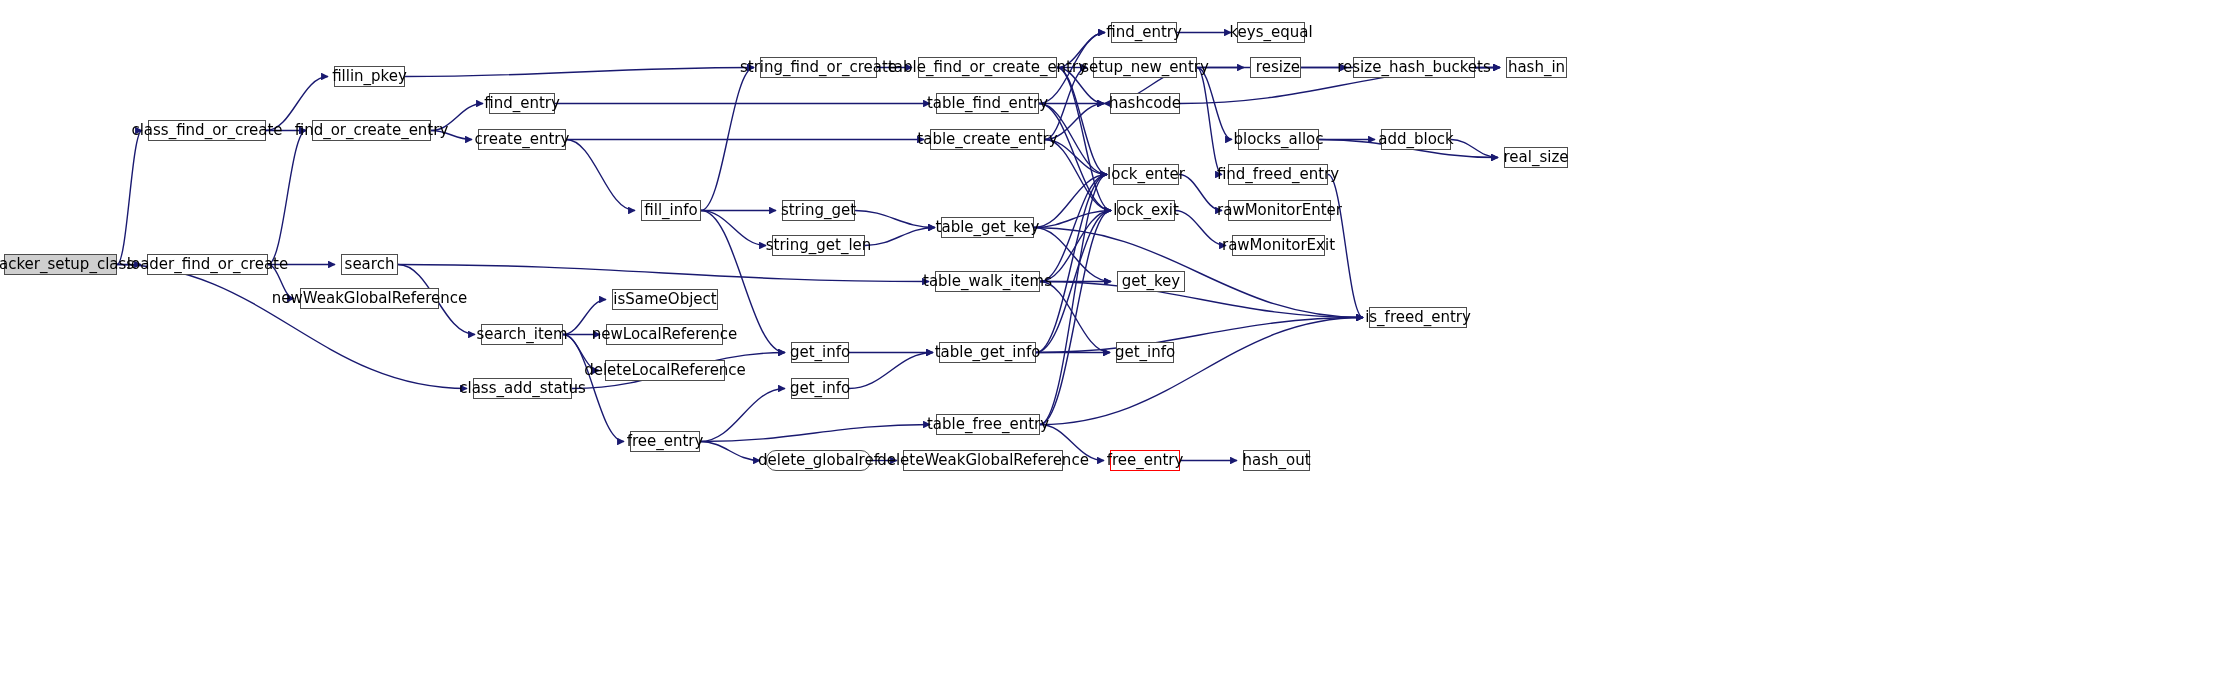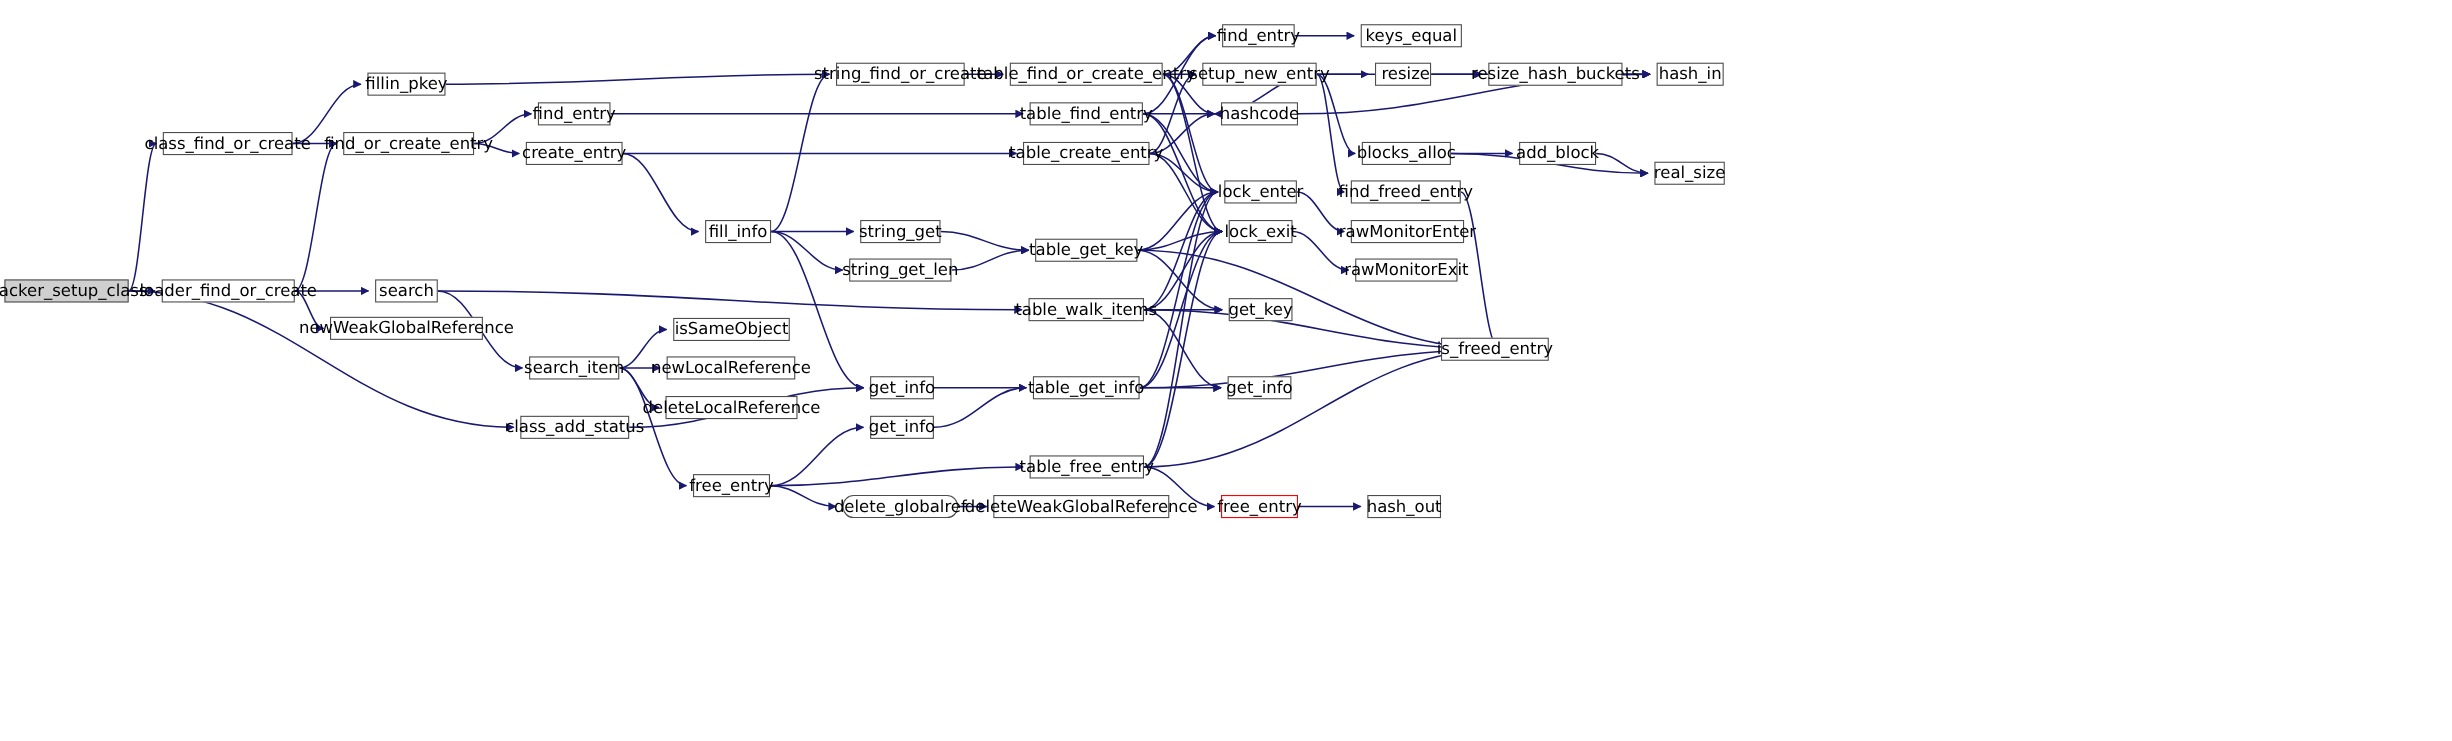--- a/index.html
+++ b/index.html
@@ -229,30 +229,30 @@
       </div>
       <div class="node" style="left: 1110px; top: 93px; width: 70px; height: 21px;">
         <span>hashcode</span>
       </div>
       <div class="node" style="left: 1113px; top: 164px; width: 66px; height: 21px;">
         <span>lock_enter</span>
       </div>
       <div class="node" style="left: 1117px; top: 200px; width: 58px; height: 21px;">
         <span>lock_exit</span>
       </div>
-      <div class="node" style="left: 1117px; top: 271px; width: 58px; height: 21px;">
+      <div class="node" style="left: 1117px; top: 271px; width: 68px; height: 21px;">
         <span>get_key</span>
       </div>
       <div class="node" style="left: 1116px; top: 342px; width: 58px; height: 21px;">
         <span>get_info</span>
       </div>
       <div class="node hl" style="left: 1110px; top: 450px; width: 70px; height: 21px;">
         <span>free_entry</span>
       </div>
-      <div class="node" style="left: 1237px; top: 22px; width: 92px; height: 21px;">
+      <div class="node" style="left: 1237px; top: 22px; width: 68px; height: 21px;">
         <span>keys_equal</span>
       </div>
       <div class="node" style="left: 1250px; top: 57px; width: 51px; height: 21px; justify-content: flex-end;">
         <span>resize</span>
       </div>
       <div class="node" style="left: 1238px; top: 129px; width: 81px; height: 21px;">
         <span>blocks_alloc</span>
       </div>
       <div class="node" style="left: 1228px; top: 164px; width: 100px; height: 21px;">
         <span>find_freed_entry</span>
@@ -265,21 +265,21 @@
       </div>
       <div class="node" style="left: 1243px; top: 450px; width: 67px; height: 21px;">
         <span>hash_out</span>
       </div>
       <div class="node" style="left: 1353px; top: 57px; width: 122px; height: 21px;">
         <span>resize_hash_buckets</span>
       </div>
       <div class="node" style="left: 1381px; top: 129px; width: 70px; height: 21px;">
         <span>add_block</span>
       </div>
-      <div class="node" style="left: 1310px; top: 307px; width: 98px; height: 21px;">
+      <div class="node" style="left: 1369px; top: 307px; width: 98px; height: 21px;">
         <span>is_freed_entry</span>
       </div>
       <div class="node" style="left: 1506px; top: 57px; width: 61px; height: 21px;">
         <span>hash_in</span>
       </div>
       <div class="node" style="left: 1504px; top: 147px; width: 64px; height: 21px;">
         <span>real_size</span>
       </div>
     </div>
 </div>

